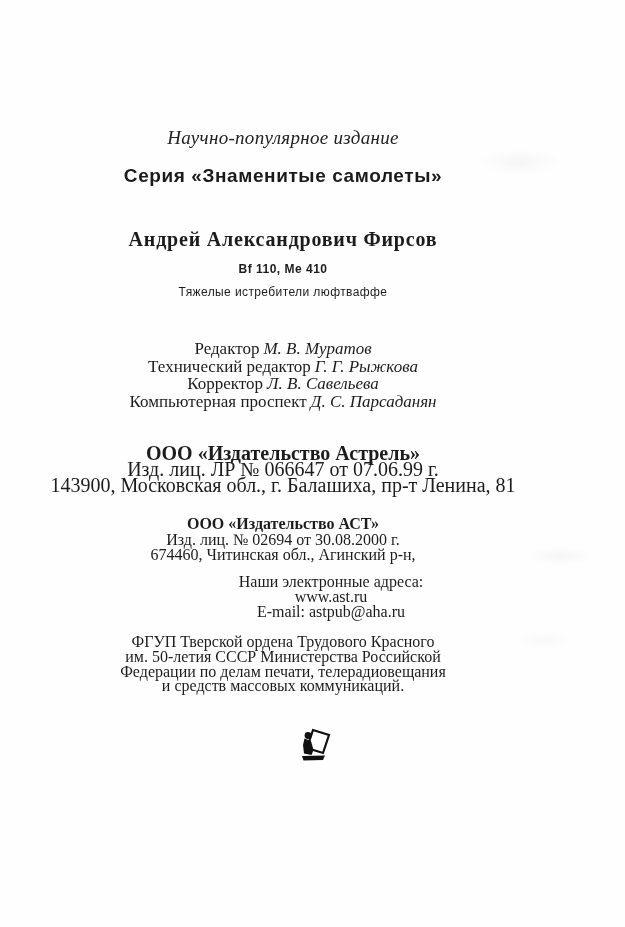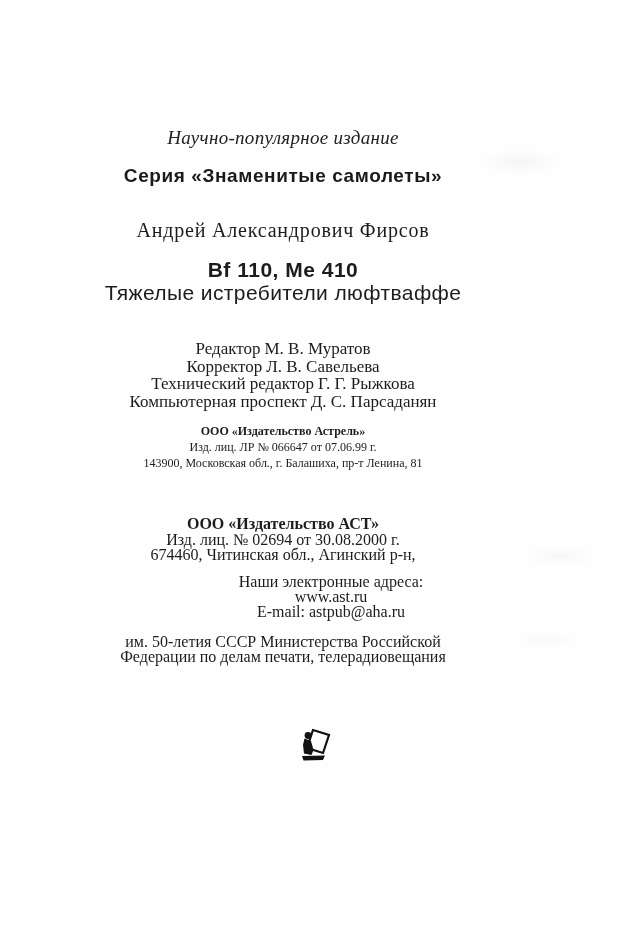--- a/index.html
+++ b/index.html
@@ -39,42 +39,42 @@
   }
   .series {
     top: 165px;
     font-family: "Liberation Sans", sans-serif;
     font-weight: bold;
     font-size: 19px;
     letter-spacing: 0.6px;
     color: #1a1a1a;
   }
   .author {
-    top: 219px;
-    font-weight: normal;
+    top: 228px;
+    font-weight: bold;
     font-size: 20px;
     letter-spacing: 0.8px;
   }
   .title-block {
     top: 258px;
     font-family: "Liberation Sans", sans-serif;
-    font-size: 21px;
+    font-size: 12px;
     line-height: 23px;
   }
   .book-title { font-weight: bold; letter-spacing: 0.5px; }
   .book-subtitle { letter-spacing: 0.4px; }
   .credits {
     top: 340px;
     font-size: 17px;
     line-height: 17.5px;
   }
-  .credit-name { margin-left: 4px; }
+  .credit-name { font-style: italic; margin-left: 4px; }
   .publisher-astrel {
-    top: 424px;
-    font-size: 12px;
+    top: 446px;
+    font-size: 20px;
     line-height: 15.8px;
   }
   .publisher-ast {
     top: 516px;
     font-size: 16px;
     line-height: 15.6px;
   }
   .publisher-name { font-weight: bold; }
   .contacts {
     top: 575px;
@@ -106,22 +106,22 @@
 
   <div class="line author">Андрей Александрович Фирсов</div>
 
   <div class="line title-block">
     <div class="book-title">Bf 110, Me 410</div>
     <div class="book-subtitle">Тяжелые истребители люфтваффе</div>
   </div>
 
   <div class="line credits">
     <div><span>Редактор</span><span class="credit-name">М. В. Муратов</span></div>
+    <div><span>Технический редактор</span><span class="credit-name">Г. Г. Рыжкова</span></div>
     <div><span>Корректор</span><span class="credit-name">Л. В. Савельева</span></div>
-    <div><span>Технический редактор</span><span class="credit-name">Г. Г. Рыжкова</span></div>
     <div><span>Компьютерная проспект</span><span class="credit-name">Д. С. Парсаданян</span></div>
   </div>
 
   <div class="line publisher-astrel">
     <div class="publisher-name">ООО «Издательство Астрель»</div>
     <div>Изд. лиц. ЛР № 066647 от 07.06.99 г.</div>
     <div>143900, Московская обл., г. Балашиха, пр-т Ленина, 81</div>
   </div>
 
   <div class="line publisher-ast">
@@ -130,22 +130,24 @@
     <div>674460, Читинская обл., Агинский р-н,</div>
   </div>
 
   <div class="line contacts">
     <div>Наши электронные адреса:</div>
     <div>www.ast.ru</div>
     <div>E-mail: astpub@aha.ru</div>
   </div>
 
   <div class="line printer">
+    <div>ФГУП Тверской ордена Трудового Красного</div>
     <div>им. 50-летия СССР Министерства Российской</div>
     <div>Федерации по делам печати, телерадиовещания</div>
+    <div>и средств массовых коммуникаций.</div>
   </div>
 
   <div class="printer-logo">
     <svg width="34" height="34" viewBox="0 0 34 34" xmlns="http://www.w3.org/2000/svg">
 
       <polygon points="13,2 29,7 23,25 7,20" fill="#fefefe" stroke="#111" stroke-width="2.2"></polygon>
 
       <circle cx="8" cy="7.5" r="3.4" fill="#111"></circle>
 
       <polygon points="4.5,10.5 11,13 13.5,22 11.5,27 4,25.5 3,17" fill="#111"></polygon>

